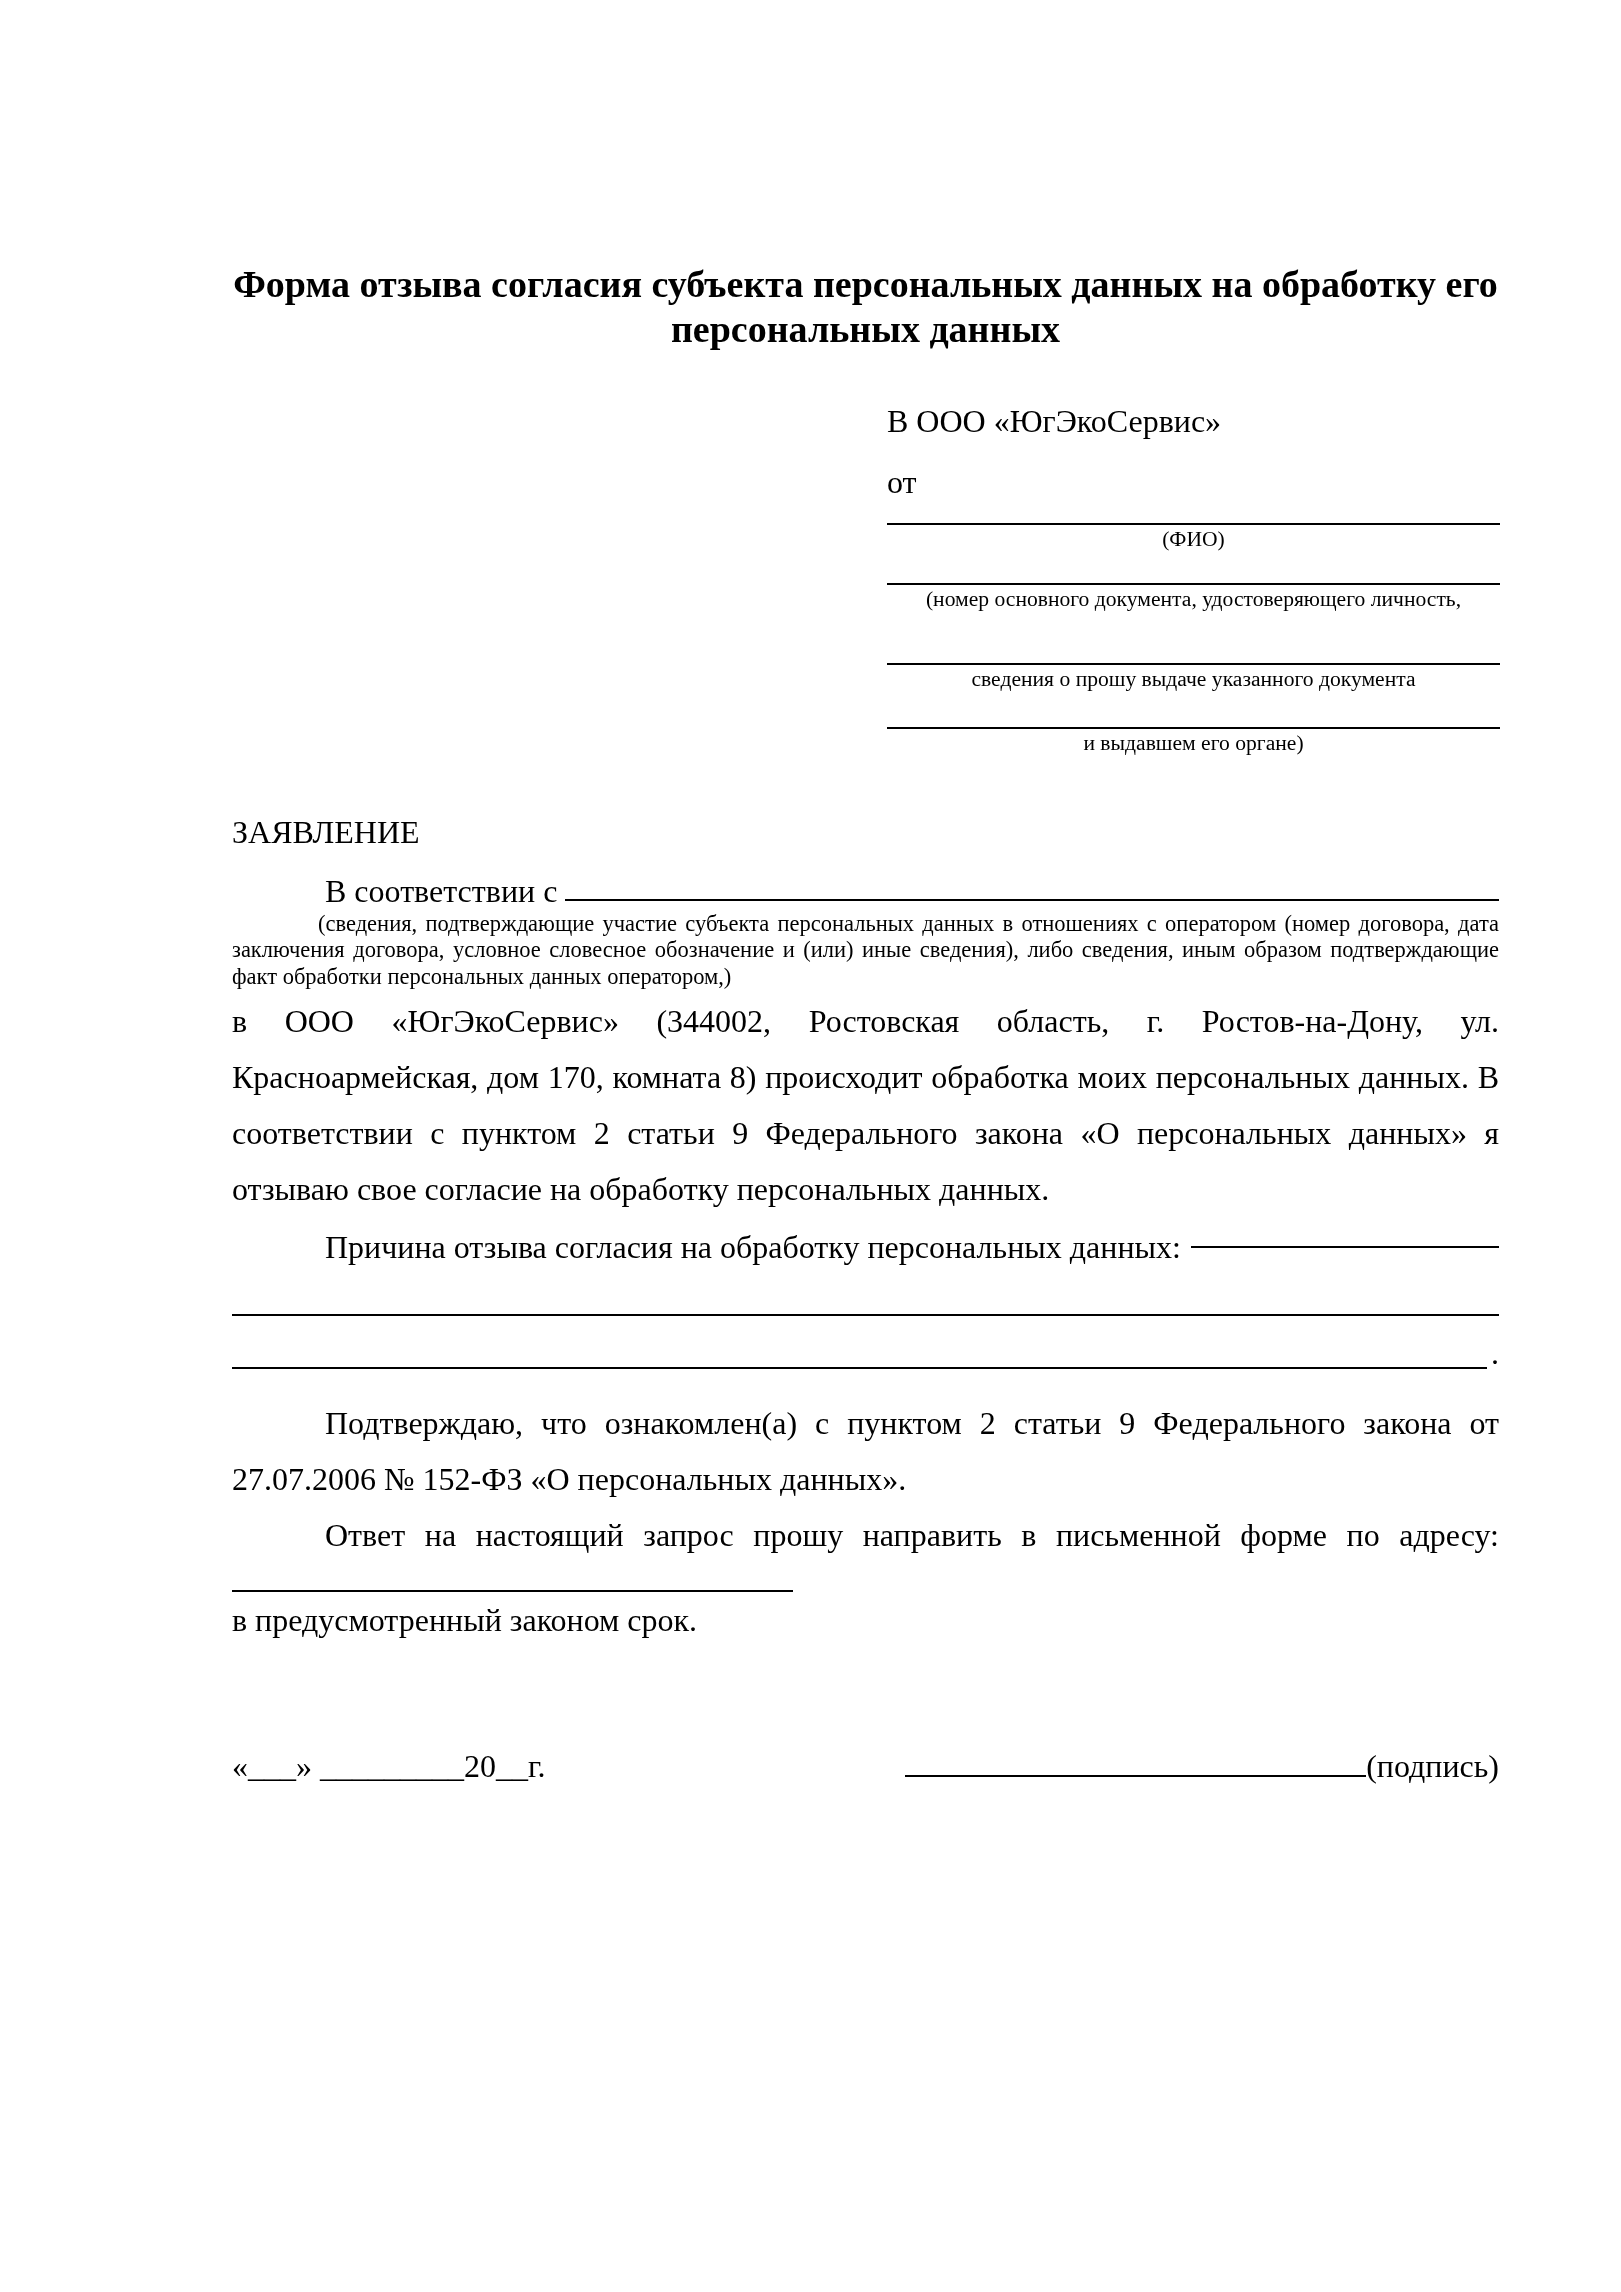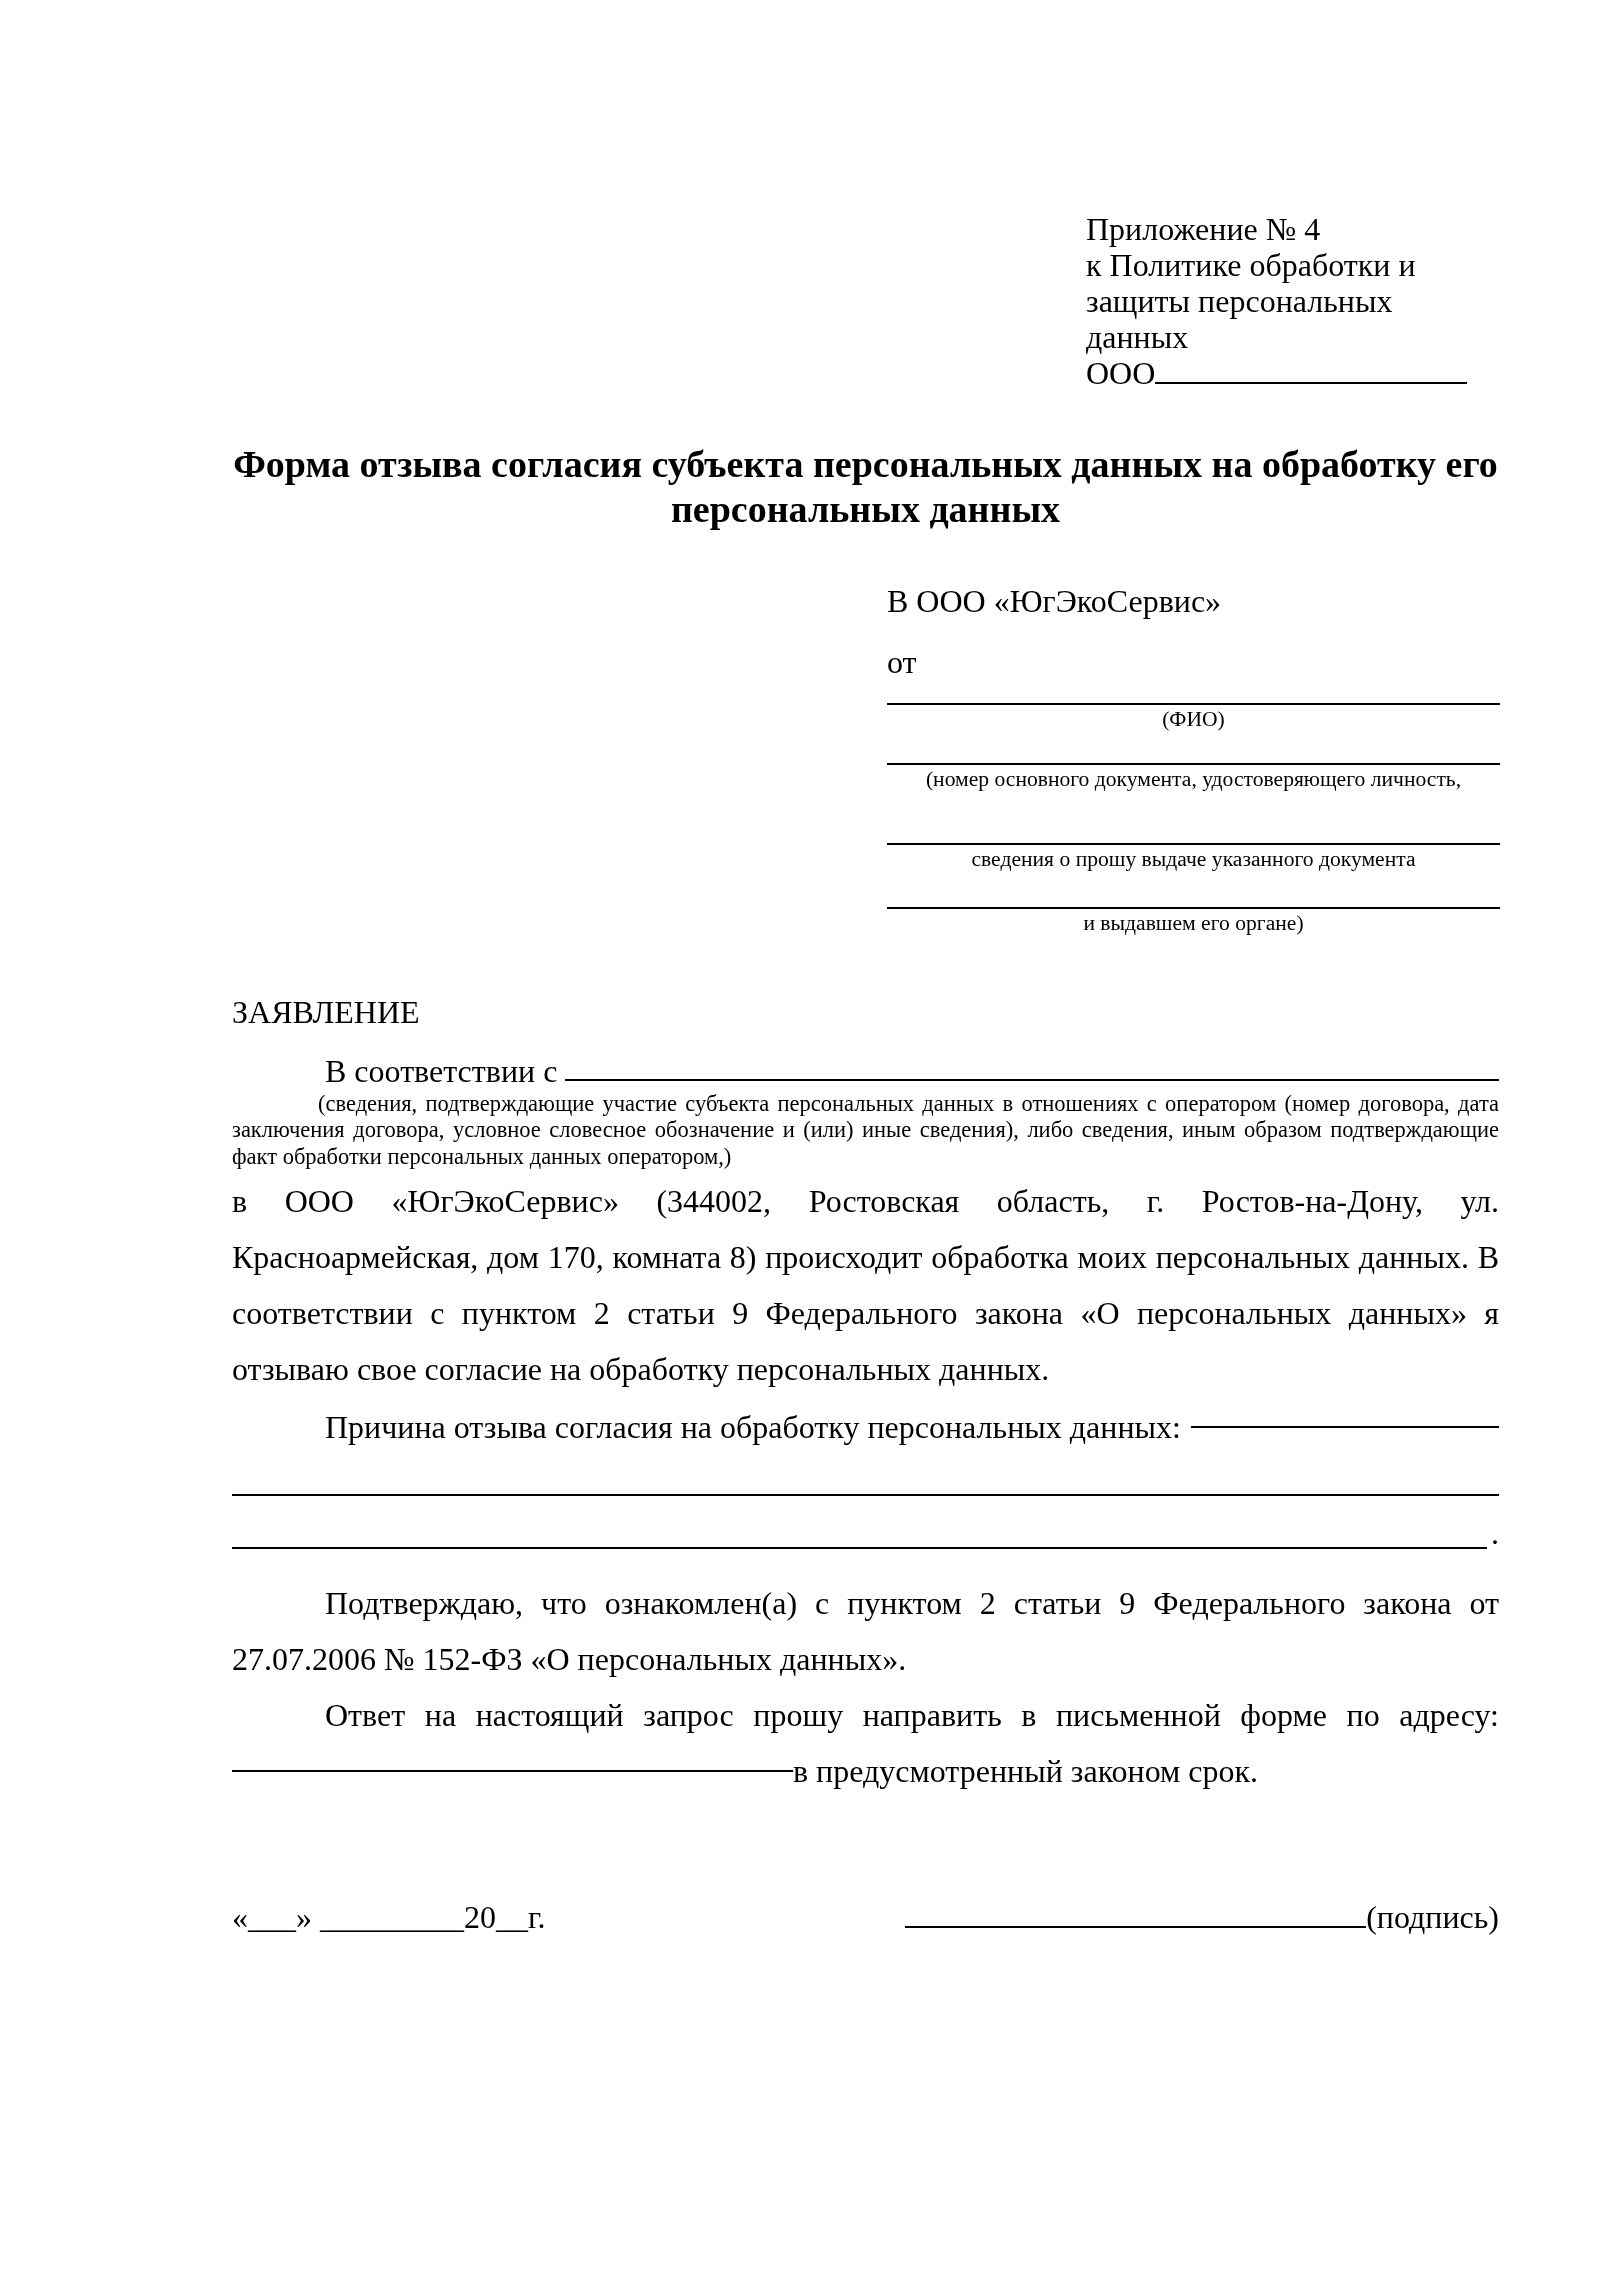--- a/index.html
+++ b/index.html
@@ -124,47 +124,39 @@
 
   .reply-first {
     line-height: 56px;
     text-align: justify;
     text-align-last: justify;
     text-indent: 93px;
   }
   .reply-second {
     display: flex;
     line-height: 56px;
+    flex-direction: column;
   }
   .reply-second .fill { width: 561px; }
 
   .footer-row {
     margin-top: 96px;
     display: flex;
     justify-content: space-between;
     line-height: 44px;
   }
   .sig-group { display: flex; align-items: baseline; }
   .sig-group .fill { width: 461px; }
 </style>
 </head>
 <body>
 
 <div class="page">
   <div class="content">
 
-    <div class="appendix">
-      <div>Приложение № 4</div>
-      <div>к Политике обработки и</div>
-      <div>защиты персональных данных</div>
-      <div class="org-row">
-        <span>ООО</span>
-        <span class="fill"></span>
-      </div>
-    </div>
 
     <div class="form-title">Форма отзыва согласия субъекта персональных данных на обработку его персональных данных</div>
 
     <div class="addressee">
       <div class="addr-to">В ООО «ЮгЭкоСервис»</div>
       <div class="addr-from">от</div>
 
       <div class="blank-line bl-1"></div>
       <div class="field-caption">(ФИО)</div>
 

